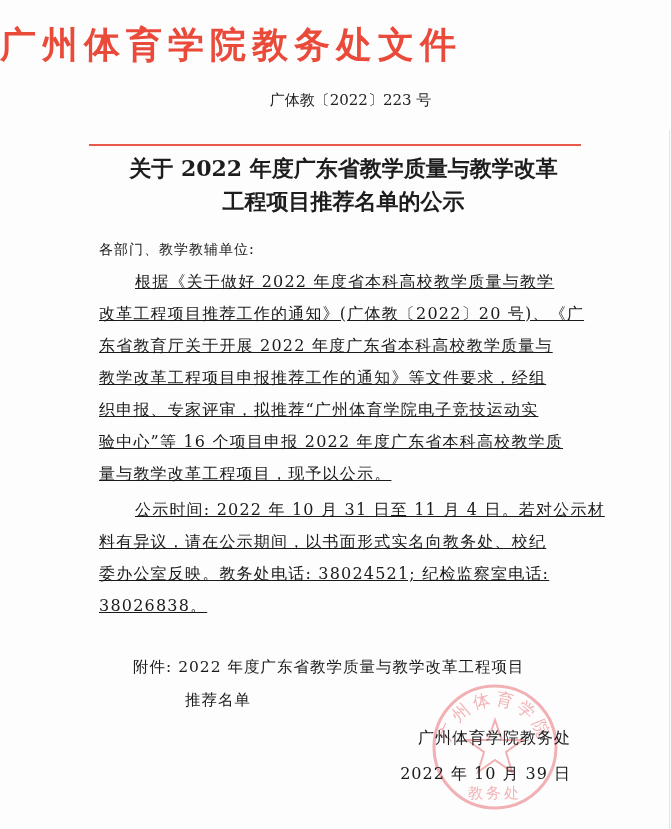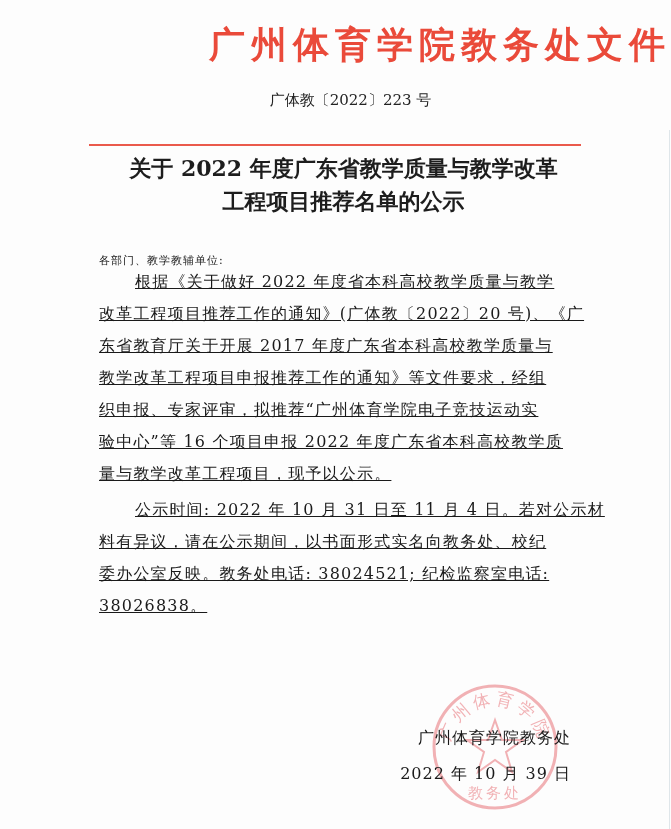--- a/index.html
+++ b/index.html
@@ -24,21 +24,21 @@
     .edge-line {
       position: absolute;
       right: 1px; top: 130px;
       width: 1px; height: 699px;
       background: #dfe6ea;
     }
     .masthead {
       position: absolute;
       top: 22px;
       left: 0; width: 671px;
-      text-align: right;
+      text-align: left;
       color: #ea4a3a;
       font-family: "DejaVu Serif", "Liberation Serif", serif;
       font-weight: bold;
       font-size: 36px;
       letter-spacing: 6px;
       line-height: 44px;
     }
     .doc-number {
       position: absolute;
       top: 90px;
@@ -64,23 +64,23 @@
       text-align: center;
       font-family: "DejaVu Serif", "Liberation Serif", serif;
       font-weight: bold;
       font-size: 22px;
       line-height: 33px;
       color: #1d1d1d;
     }
     .title .line { display: block; padding-left: 16px; }
     .salutation {
       position: absolute;
-      top: 250px;
+      top: 238px;
       left: 99px;
-      font-size: 11px;
+      font-size: 14px;
       line-height: 22px;
       letter-spacing: 1px;
     }
     .body-text {
       position: absolute;
       left: 99px;
       width: 470px;
       font-size: 16px;
       letter-spacing: 1.2px;
       line-height: 32px;
@@ -137,34 +137,38 @@
   <div class="title">
     <span class="line">关于 2022 年度广东省教学质量与教学改革</span>
     <span class="line">工程项目推荐名单的公示</span>
   </div>
 
   <div class="salutation">各部门、教学教辅单位:</div>
 
   <div class="body-text para1">
     <span class="ln indent">根据《关于做好 2022 年度省本科高校教学质量与教学</span>
     <span class="ln">改革工程项目推荐工作的通知》(广体教〔2022〕20 号)、《广</span>
-    <span class="ln">东省教育厅关于开展 2017 年度广东省本科高校教学质量与</span>
+    <span class="ln">东省教育厅关于开展 2022 年度广东省本科高校教学质量与</span>
     <span class="ln">教学改革工程项目申报推荐工作的通知》等文件要求，经组</span>
     <span class="ln">织申报、专家评审，拟推荐“广州体育学院电子竞技运动实</span>
     <span class="ln">验中心”等 16 个项目申报 2022 年度广东省本科高校教学质</span>
     <span class="ln">量与教学改革工程项目，现予以公示。</span>
   </div>
 
   <div class="body-text para2">
     <span class="ln indent">公示时间: 2022 年 10 月 31 日至 11 月 4 日。若对公示材</span>
     <span class="ln">料有异议，请在公示期间，以书面形式实名向教务处、校纪</span>
     <span class="ln">委办公室反映。教务处电话: 38024521; 纪检监察室电话:</span>
     <span class="ln">38026838。</span>
   </div>
 
+  <div class="attachment">
+    <span class="ln">附件: 2022 年度广东省教学质量与教学改革工程项目</span>
+    <span class="ln ln2">推荐名单</span>
+  </div>
 
   <svg class="seal" viewBox="0 0 130 130">
     <defs>
       <path id="sealArcTop" d="M 20 68 A 45 45 0 0 1 110 68"></path>
       <path id="sealArcBottom" d="M 32 92 A 40 40 0 0 0 98 92"></path>
     </defs>
     <circle cx="65" cy="65" r="61" fill="none" stroke="#e8747a" stroke-width="3"></circle>
     <polygon points="65,38 72,58 93,58 76,70 82,90 65,78 48,90 54,70 37,58 58,58" fill="none" stroke="#e8747a" stroke-width="2"></polygon>
     <text font-size="17" fill="#e8747a" font-family="DejaVu Serif, serif" letter-spacing="4">
       <textPath href="#sealArcTop" startOffset="50%" text-anchor="middle">广州体育学院</textPath>

